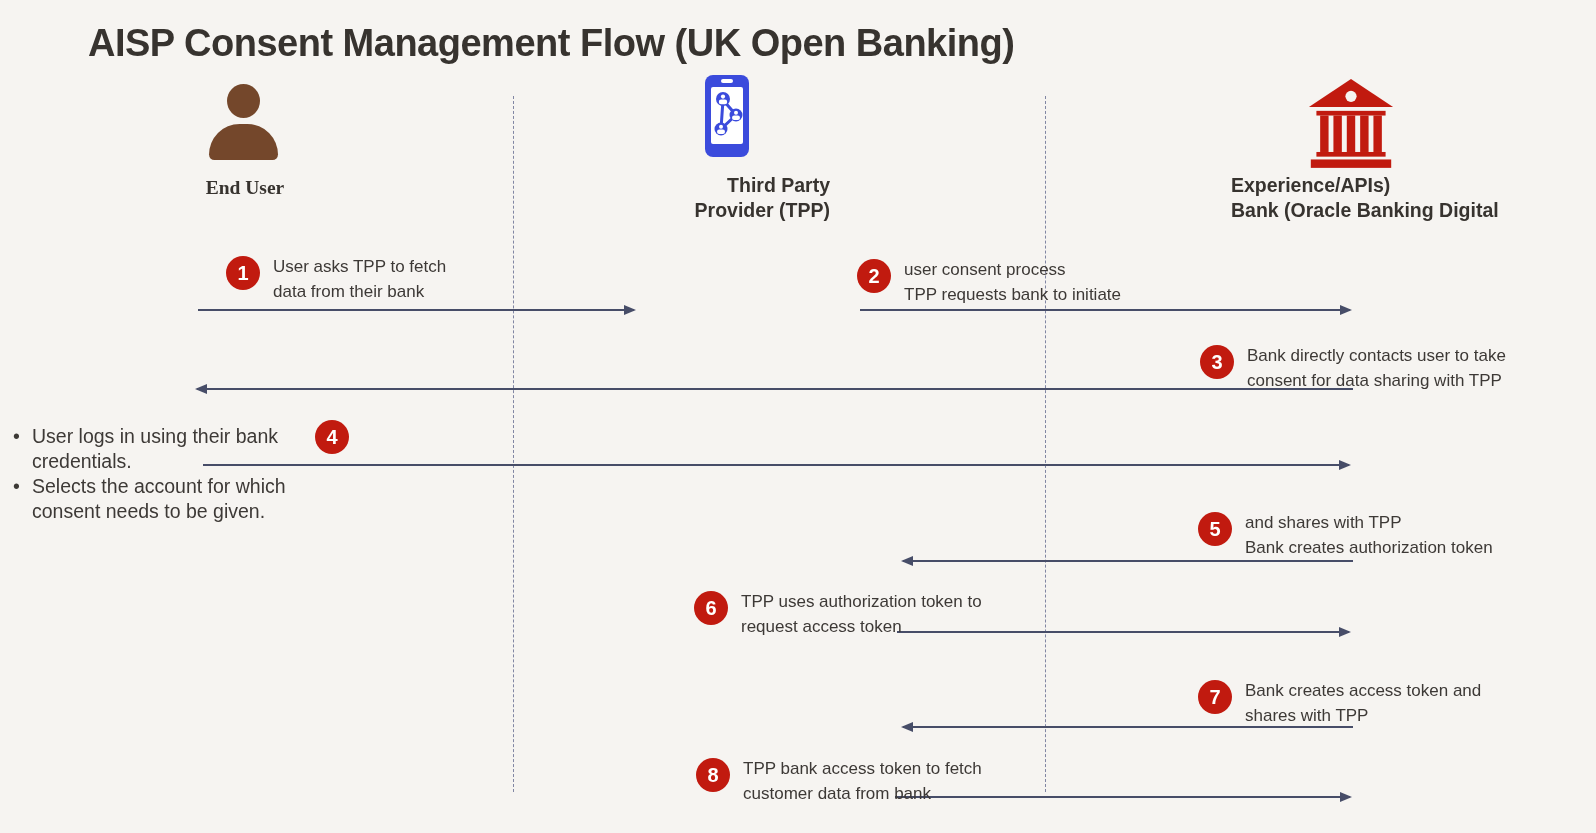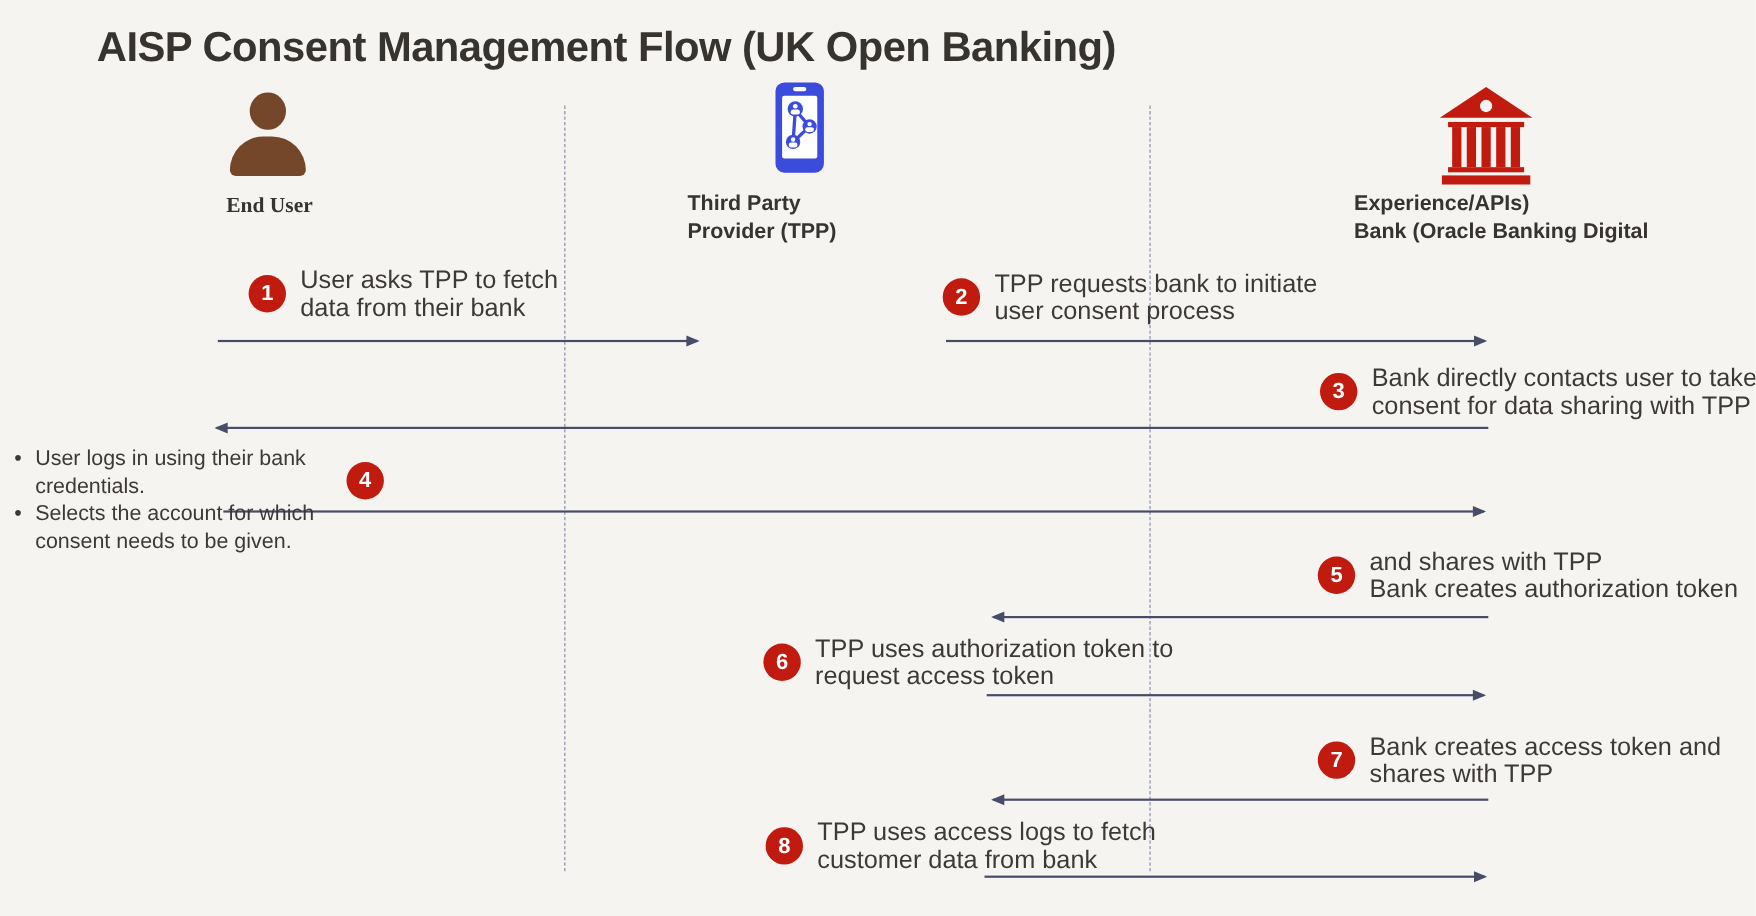--- a/index.html
+++ b/index.html
@@ -28,21 +28,21 @@
   .lane-divider.d2 { left:1045px; }
 
   
   .actor-label {
     position:absolute;
     font-size:19.5px; line-height:25px; font-weight:bold;
     color: var(--title-text, #37332F);
   }
   .actor-label span { display:block; }
   .lbl-end-user { left:165px; top:175px; width:160px; text-align:center;font-family:Liberation Serif, serif; }
-  .lbl-tpp      { left:625px; top:173px; width:205px; text-align:left; }
+  .lbl-tpp      { left:625px; top:173px; width:205px; text-align:right; }
   .lbl-bank     { left:1231px; top:173px; width:310px; text-align:left; }
 
   
   .person-icon { position:absolute; left:209px; top:84px; width:69px; height:76px; }
   .person-icon .head {
     position:absolute; left:18px; top:0; width:33px; height:34px;
     border-radius:50%;
     background: var(--person-icon-brown, #74472B);
   }
   .person-icon .torso {
@@ -86,34 +86,34 @@
   .a8 { left:895px;  top:796px; width:455px;  }
 
   
   .step { position:absolute; display:flex; align-items:center; gap:13px; }
   .badge {
     flex:none; width:34px; height:34px; border-radius:50%;
     background: var(--step-badge-red, #C11A0F);
     color:#fff; font-size:20px; font-weight:bold;
     display:flex; align-items:center; justify-content:center;
   }
-  .step-text { font-size:23px; line-height:25px; color: var(--body-text, #3D3936); white-space:nowrap; }
+  .step-text { font-size:17px; line-height:25px; color: var(--body-text, #3D3936); white-space:nowrap;margin-top:12px; }
   .step-text span { display:block; }
   .s1 { left:226px;  top:242px; }
   .s2 { left:857px;  top:245px; }
   .s3 { left:1200px; top:331px; }
   .s5 { left:1198px; top:498px; }
   .s6 { left:694px;  top:577px; }
   .s7 { left:1198px; top:666px; }
   .s8 { left:696px;  top:744px; }
   .badge-4 { position:absolute; left:315px; top:420px; }
 
   
   .user-actions {
-    position:absolute; left:8px; top:405px; width:322px;
+    position:absolute; left:8px; top:424px; width:322px;
     margin:0; padding:0; list-style:none;
     font-size:19.5px; line-height:25px;
     color: var(--body-text, #3D3936);
   }
   .user-actions li { position:relative; padding-left:24px; }
   .user-actions li::before {
     content:"\2022";
     position:absolute; left:5px; top:0;
   }
 </style>
@@ -193,22 +193,22 @@
     <div class="badge">1</div>
     <div class="step-text">
       <span>User asks TPP to fetch</span>
       <span>data from their bank</span>
     </div>
   </div>
 
   <div class="step s2">
     <div class="badge">2</div>
     <div class="step-text">
+      <span>user consent process</span>
       <span>TPP requests bank to initiate</span>
-      <span>user consent process</span>
     </div>
   </div>
 
   <div class="step s3">
     <div class="badge">3</div>
     <div class="step-text">
       <span>Bank directly contacts user to take</span>
       <span>consent for data sharing with TPP</span>
     </div>
   </div>
@@ -239,18 +239,18 @@
     <div class="badge">7</div>
     <div class="step-text">
       <span>Bank creates access token and</span>
       <span>shares with TPP</span>
     </div>
   </div>
 
   <div class="step s8">
     <div class="badge">8</div>
     <div class="step-text">
-      <span>TPP uses access logs to fetch</span>
+      <span>TPP bank access token to fetch</span>
       <span>customer data from bank</span>
     </div>
   </div>
 
 </div>
 
 </body></html>

